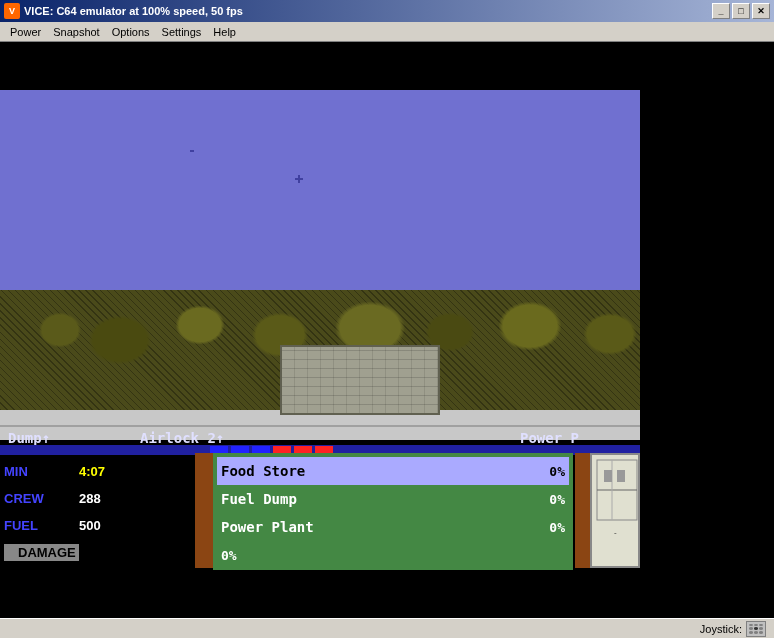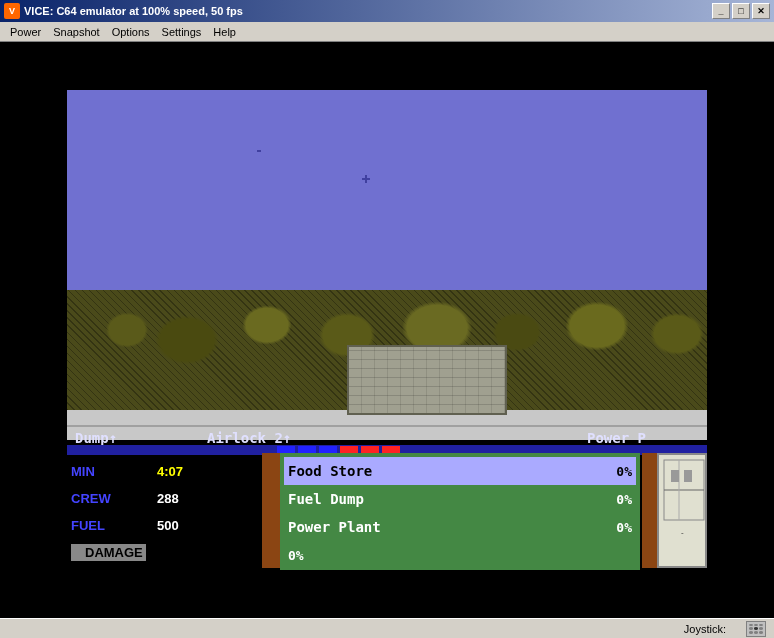--- a/index.html
+++ b/index.html
@@ -78,21 +78,21 @@
       cursor: pointer;
       color: #000;
     }
 
     
     .window-content {
       flex: 1;
       background: #000;
       display: flex;
       flex-direction: column;
-      align-items: center;
+      align-items: flex-start;
       justify-content: center;
       padding: 0;
       position: relative;
     }
 
     
     .game-screen {
       width: 640px;
       height: 480px;
       position: relative;
@@ -231,21 +231,21 @@
     }
     .hud-label.damage-label {
       background: #888888;
       color: #000;
       padding: 1px 14px;
       width: 75px;
     }
     .hud-value {
       color: #ffffff;
       font-size: 13px;
-      margin-left: 11px;
+      margin-left: 0;
     }
     .hud-value.yellow {
       color: #ffff00;
     }
 
     
     .hud-menu {
       position: absolute;
       top: 363px;
       left: 213px;
@@ -350,21 +350,21 @@
       display: flex;
       align-items: center;
       justify-content: flex-end;
       padding: 0 8px;
       flex-shrink: 0;
       font-size: 11px;
     }
     .status-joystick {
       display: flex;
       align-items: center;
-      gap: 20px;
+      gap: 4px;
     }
     .joystick-indicator {
       width: 20px;
       height: 16px;
       background: #c0c0c0;
       border: 1px solid #808080;
       display: grid;
       grid-template-columns: repeat(3, 1fr);
       gap: 1px;
       padding: 2px;

